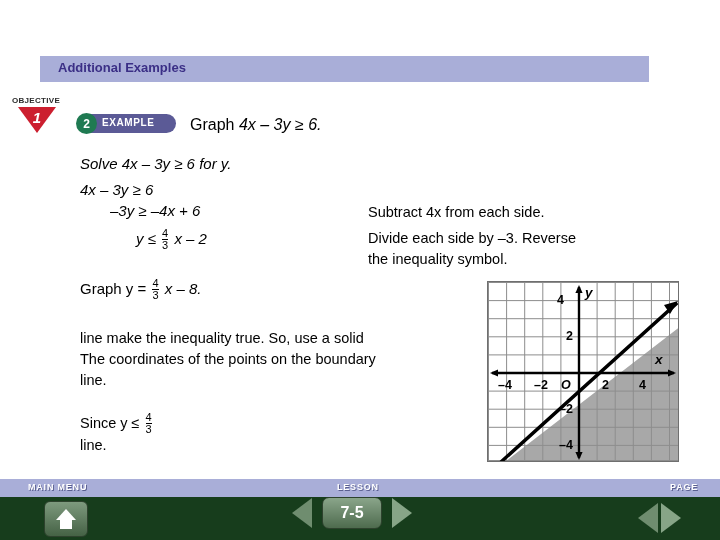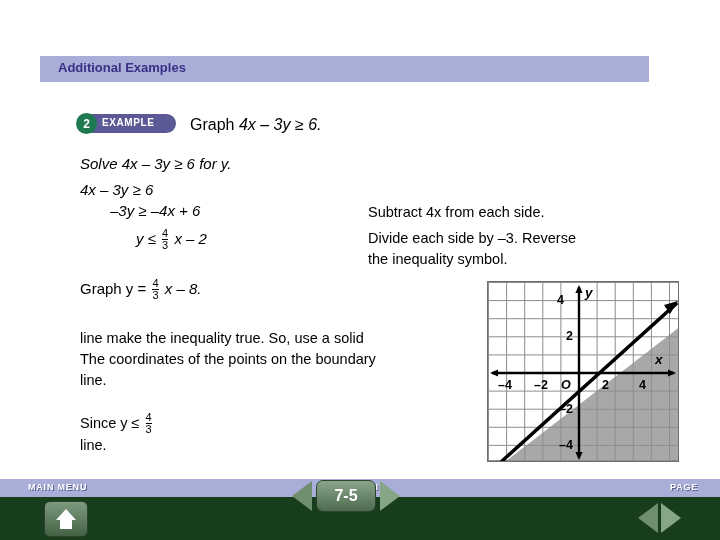--- a/index.html
+++ b/index.html
@@ -134,33 +134,38 @@
   .arrow-r{
     width:0;height:0;border-top:15px solid transparent;border-bottom:15px solid transparent;
     border-left:20px solid #87a587;
   }
   .lesson-chip{
     width:58px;height:30px;border-radius:7px;
     background:linear-gradient(#8aa58a,#4e6b4e);border:1px solid #2d422d;
     display:flex;align-items:center;justify-content:center;
     color:#ffffff;font-size:16px;font-weight:bold;
   }
-  .nav-lesson{position:absolute;left:292px;top:480px;display:flex;align-items:center;gap:4px;}
+  .nav-lesson{position:absolute;left:292px;top:497px;display:flex;align-items:center;gap:10px;}
   .nav-page{position:absolute;left:638px;top:503px;display:flex;align-items:center;gap:3px;}
 </style>
 </head>
 <body>
 
 <div class="slide">
 
 
   <div class="band">
     <div class="band-label">Additional Examples</div>
   </div>
 
+  <div class="objective">
+    <div class="objective-word">OBJECTIVE</div>
+    <div class="tri"></div>
+    <div class="tri-num">1</div>
+  </div>
 
   <div class="pill">
     <div class="pill-circle">2</div>
     <div class="pill-text">EXAMPLE</div>
   </div>
 
   <div class="eqline" style="left:190px;top:116px;font-size:16px;">
     <span>Graph</span>
     <span class="it" style="margin-left:0;">4x – 3y ≥ 6.</span>
   </div>

